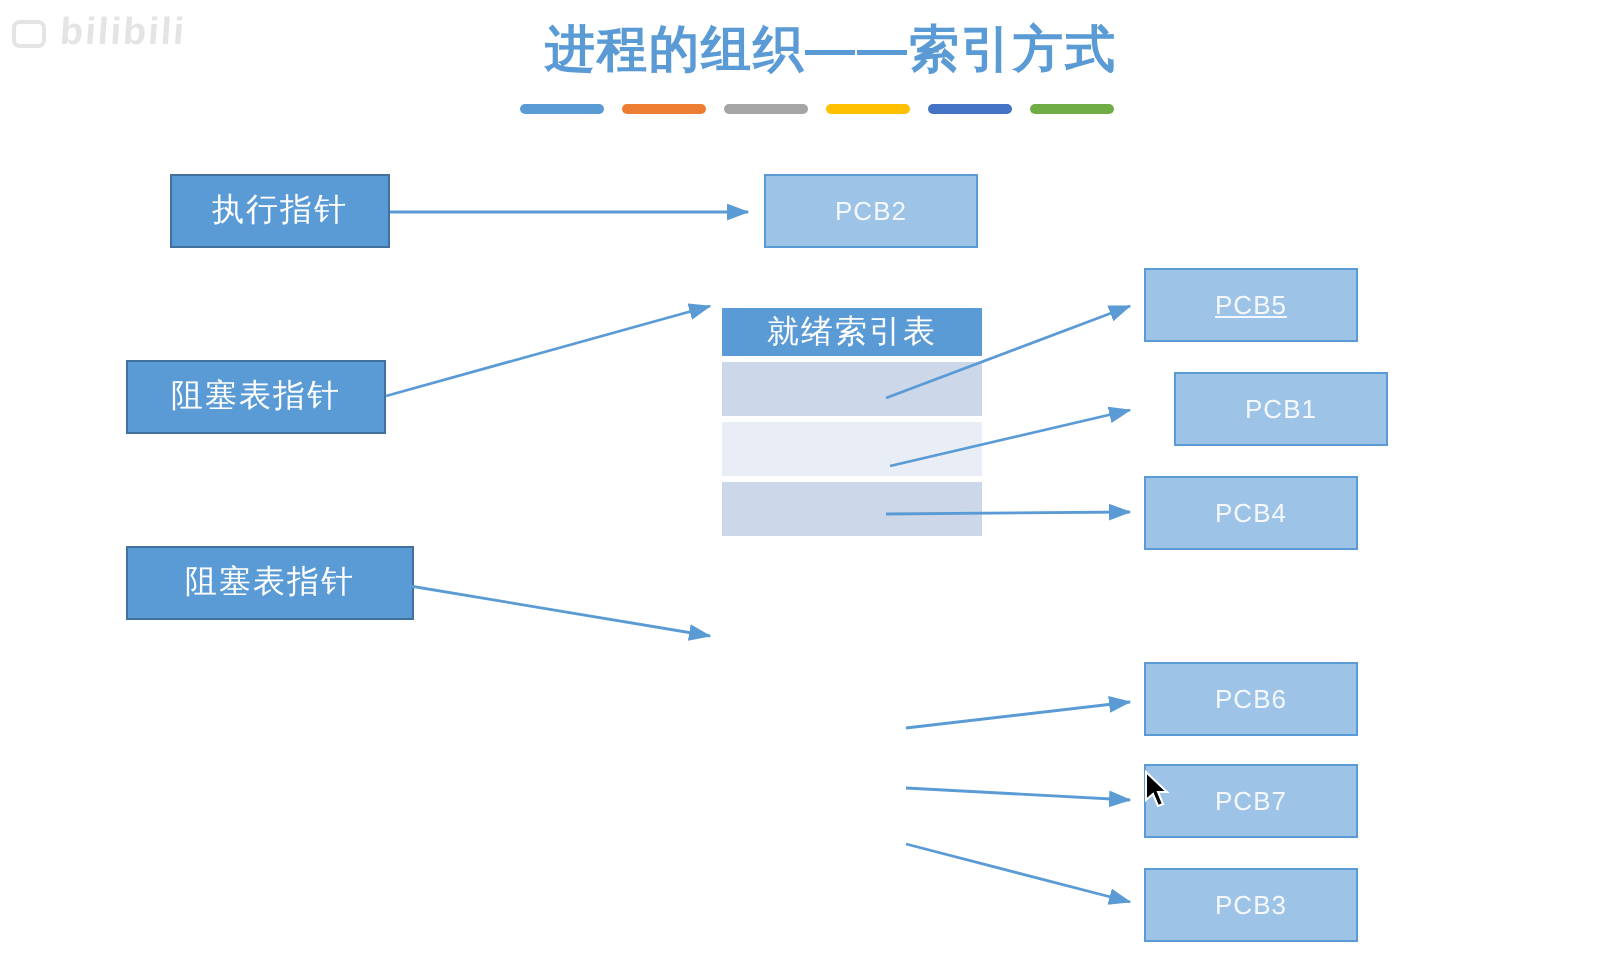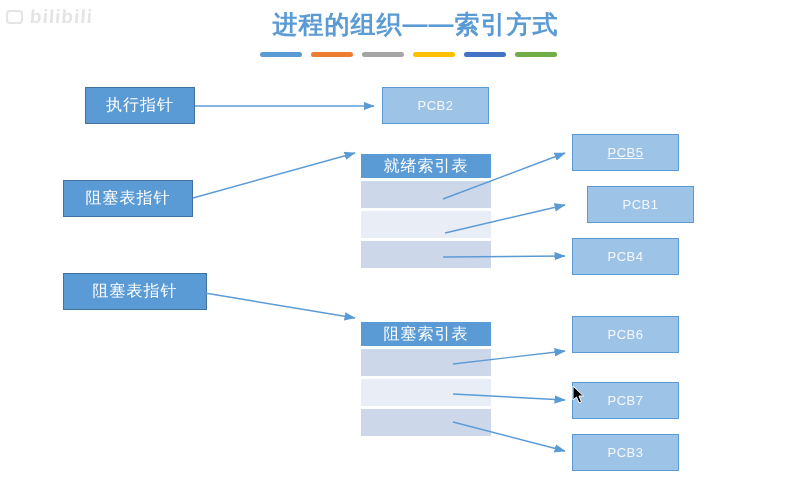--- a/index.html
+++ b/index.html
@@ -88,21 +88,21 @@
     font-size: 13px;
     display: flex;
     align-items: center;
     justify-content: center;
     letter-spacing: 0.5px;
   }
   .pcb2 { left: 382px; top: 87px;  }
   .pcb5 { left: 572px; top: 134px; text-decoration: underline; }
   .pcb1 { left: 572px; top: 186px; margin-left: 15px; }
   .pcb4 { left: 572px; top: 238px; }
-  .pcb6 { left: 572px; top: 316px; }
+  .pcb6 { left: 572px; top: 331px; }
   .pcb7 { left: 572px; top: 382px; }
   .pcb3 { left: 572px; top: 434px; }
 
   
   .index-table {
     position: absolute;
     width: 130px;
   }
   .tbl-ready   { left: 361px; top: 154px; }
   .tbl-blocked { left: 361px; top: 322px; }
@@ -174,26 +174,20 @@
   <div class="pcb-box pcb7">PCB7</div>
   <div class="pcb-box pcb3">PCB3</div>
 
   <div class="index-table tbl-ready">
     <div class="tbl-header">就绪索引表</div>
     <div class="tbl-row row-odd"></div>
     <div class="tbl-row row-even"></div>
     <div class="tbl-row row-odd"></div>
   </div>
 
-  <div class="index-table tbl-blocked">
-    <div class="tbl-header">阻塞索引表</div>
-    <div class="tbl-row row-odd"></div>
-    <div class="tbl-row row-even"></div>
-    <div class="tbl-row row-odd"></div>
-  </div>
 
   <svg class="arrows" viewBox="0 0 803 486">
     <defs>
       <marker id="arrowhead" markerWidth="9" markerHeight="7" refX="7.5" refY="3" orient="auto">
         <path d="M0,0 L8,3 L0,6 Z" fill="#5b9bd5"></path>
       </marker>
     </defs>
     <line class="arrow-line" x1="195" y1="106" x2="374" y2="106" marker-end="url(#arrowhead)" stroke="#5b9bd5"></line>
     <line class="arrow-line" x1="193" y1="198" x2="355" y2="153" marker-end="url(#arrowhead)" stroke="#5b9bd5"></line>
     <line class="arrow-line" x1="193" y1="291" x2="355" y2="318" marker-end="url(#arrowhead)" stroke="#5b9bd5"></line>

